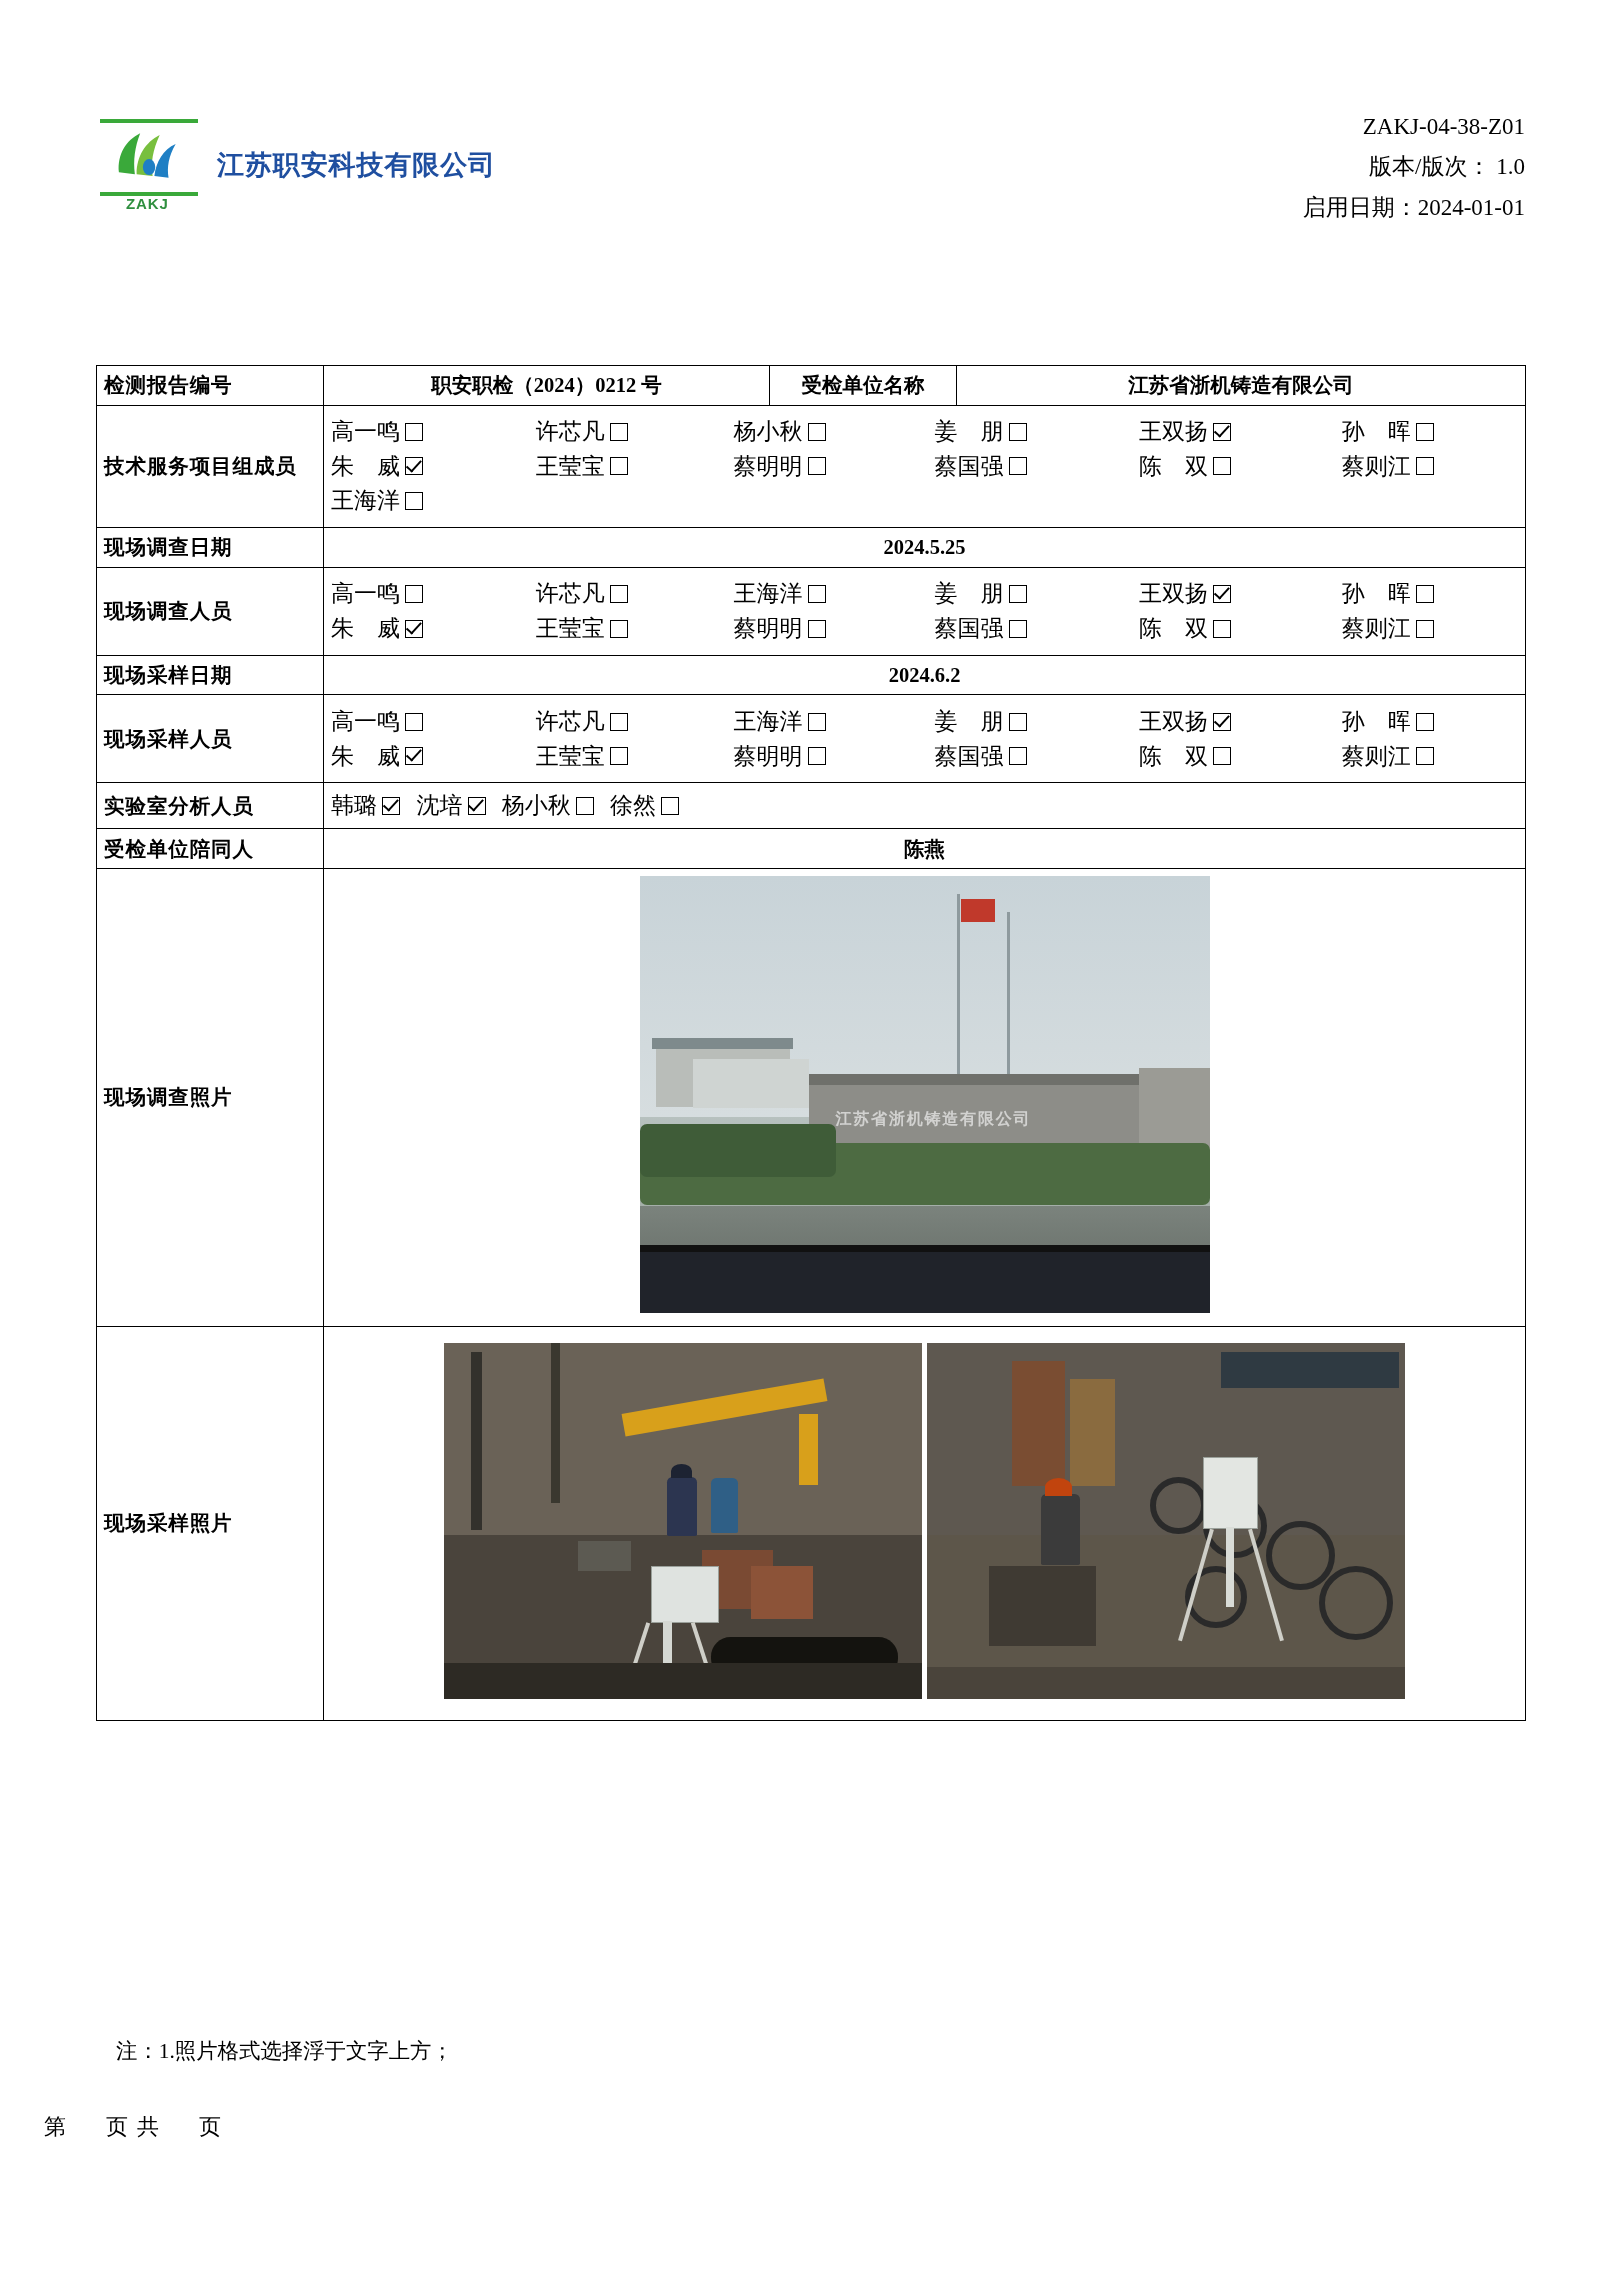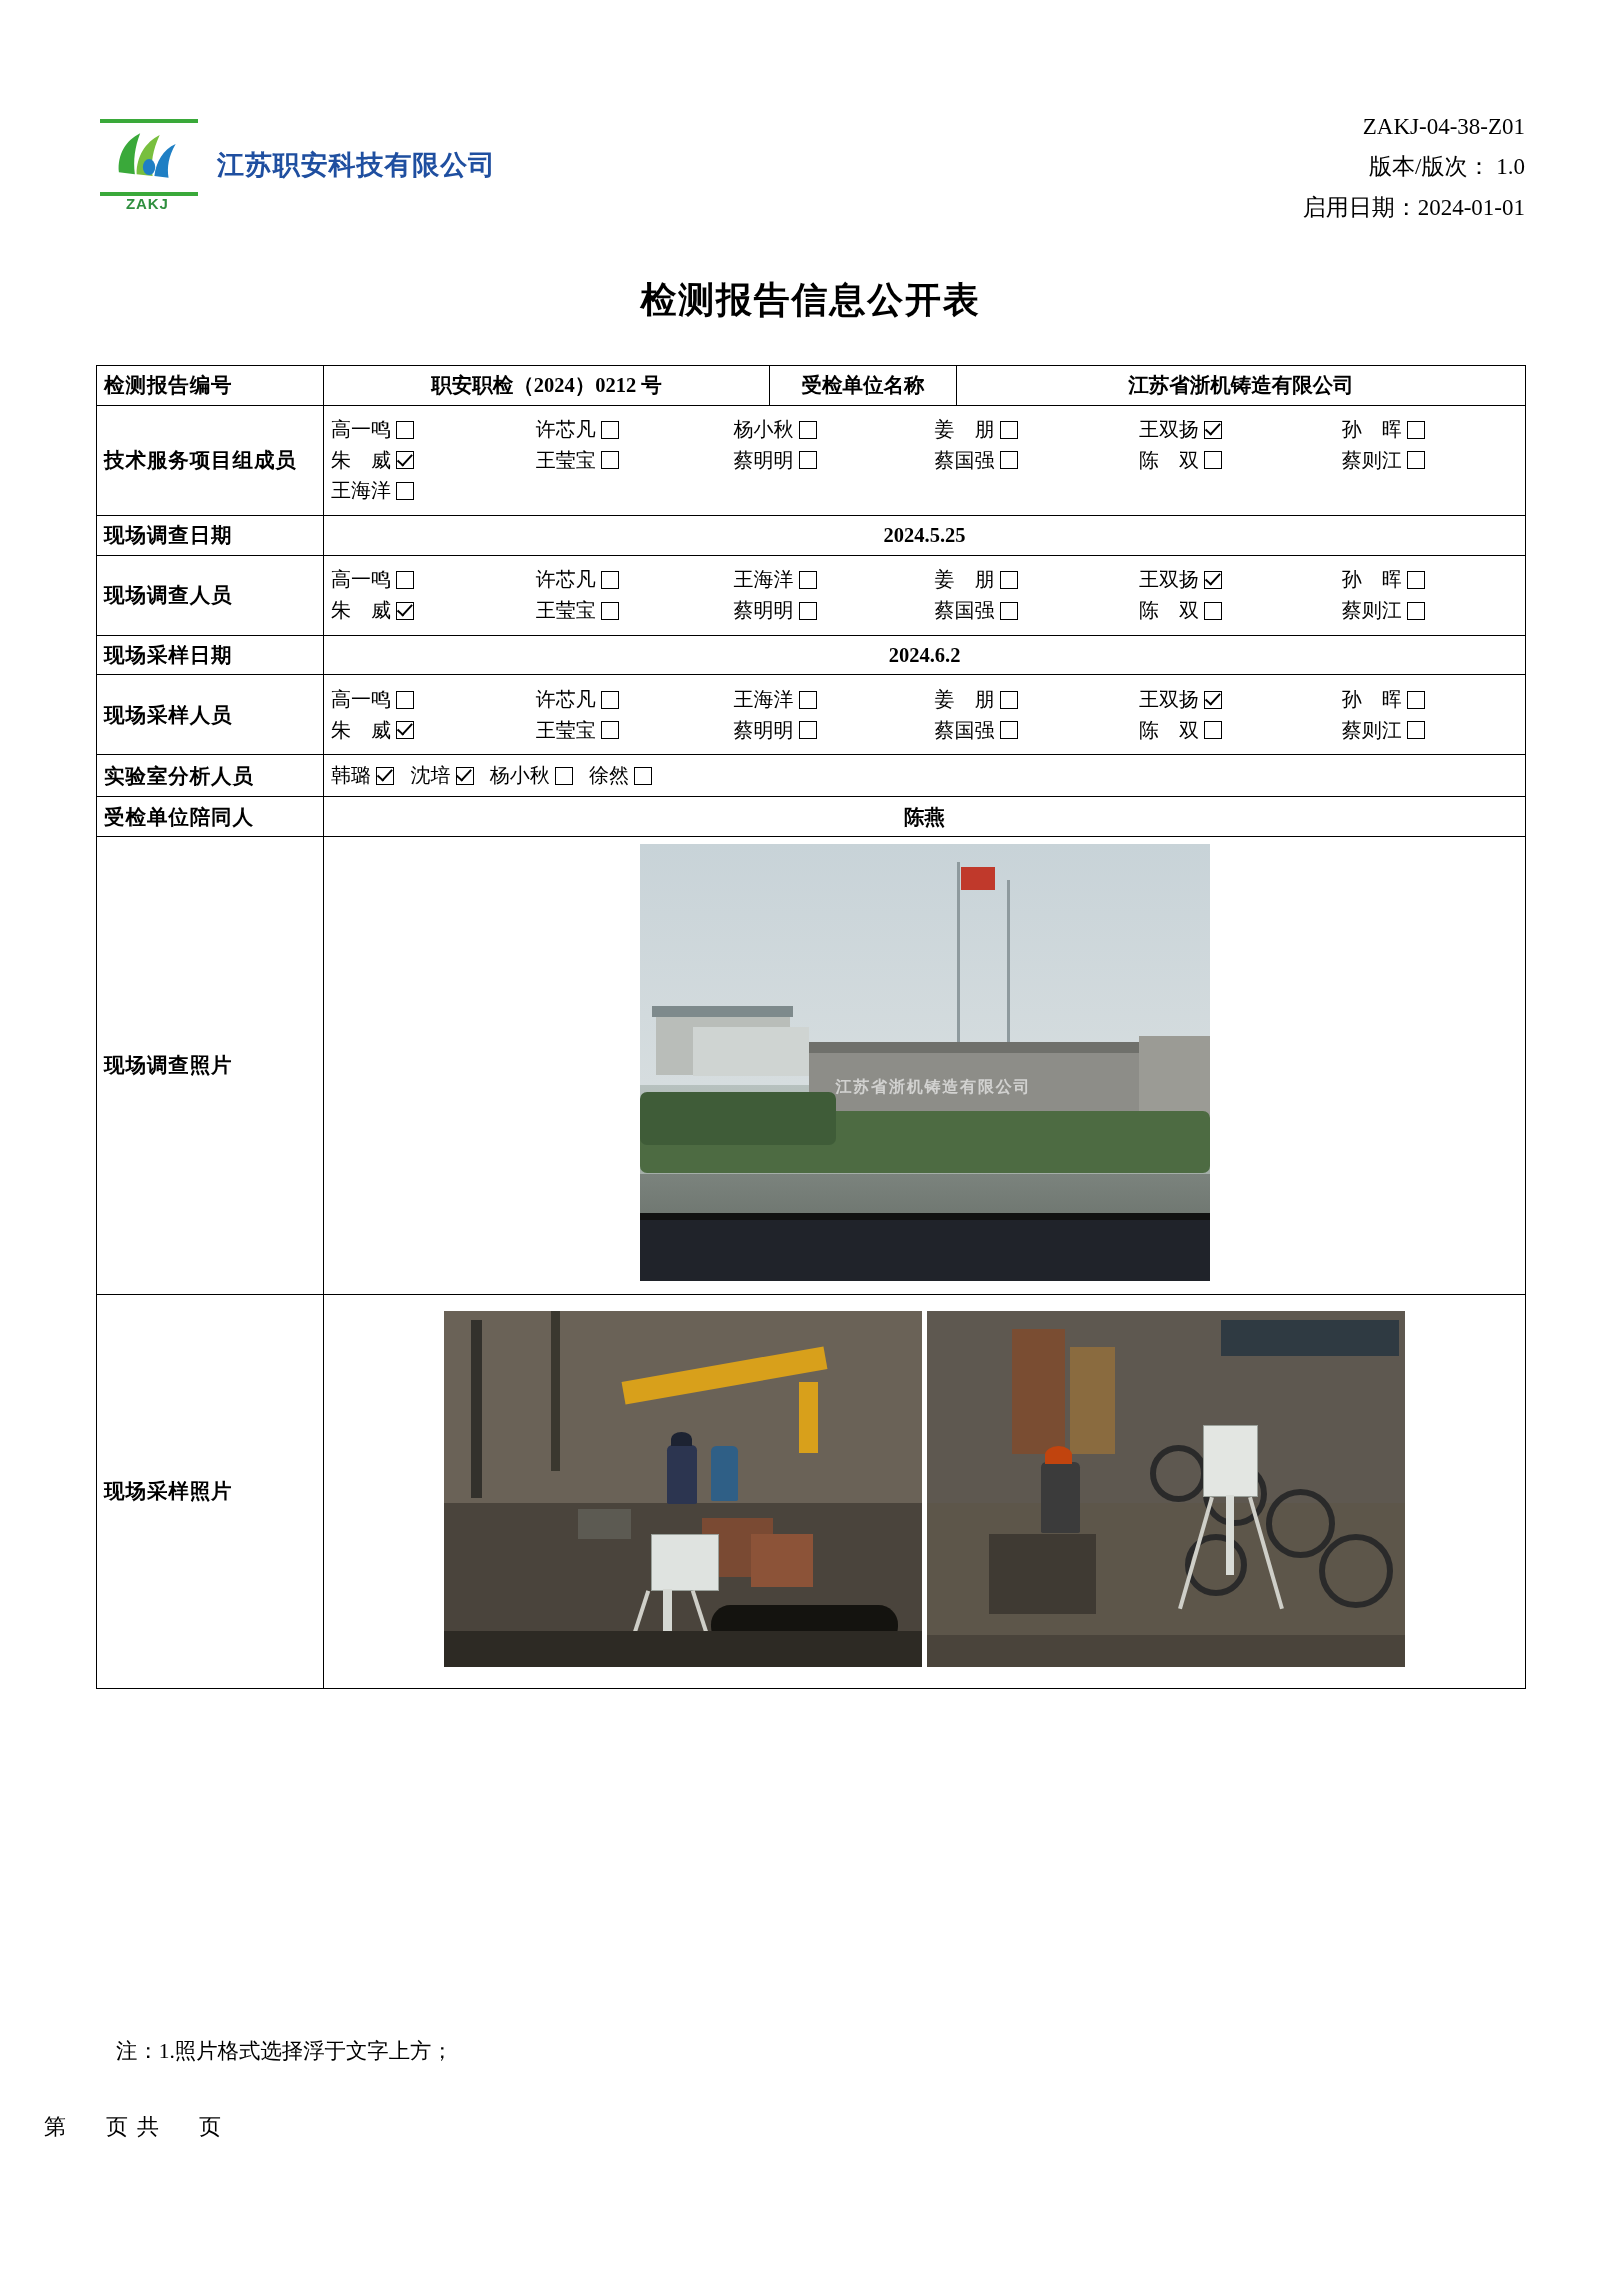--- a/index.html
+++ b/index.html
@@ -148,21 +148,21 @@
     padding: 1.8px 0 1.8px 0;
   }
   .p-row {
     display: flex;
     align-items: center;
     margin: 3.6px 0;
   }
   .p-cell {
     display: flex;
     align-items: center;
-    font-size: 20px;
+    font-size: 23px;
     white-space: nowrap;
   }
   .p-name {
     margin-right: 5.3px;
     letter-spacing: 0px;
   }
   .box {
     display: inline-block;
     width: 18px;
     height: 18px;
@@ -275,21 +275,20 @@
       </div>
       <div class="company-name">江苏职安科技有限公司</div>
     </div>
     <div class="header-right">
       <div>ZAKJ-04-38-Z01</div>
       <div>版本/版次： 1.0</div>
       <div>启用日期：2024-01-01</div>
     </div>
   </div>
 
-  <div class="doc-title">检测报告信息公开表</div>
 
   <table class="main">
     <colgroup>
       <col style="width:227px">
       <col style="width:446px">
       <col style="width:187px">
       <col style="width:569px">
     </colgroup>
     <tbody>
       <tr>

